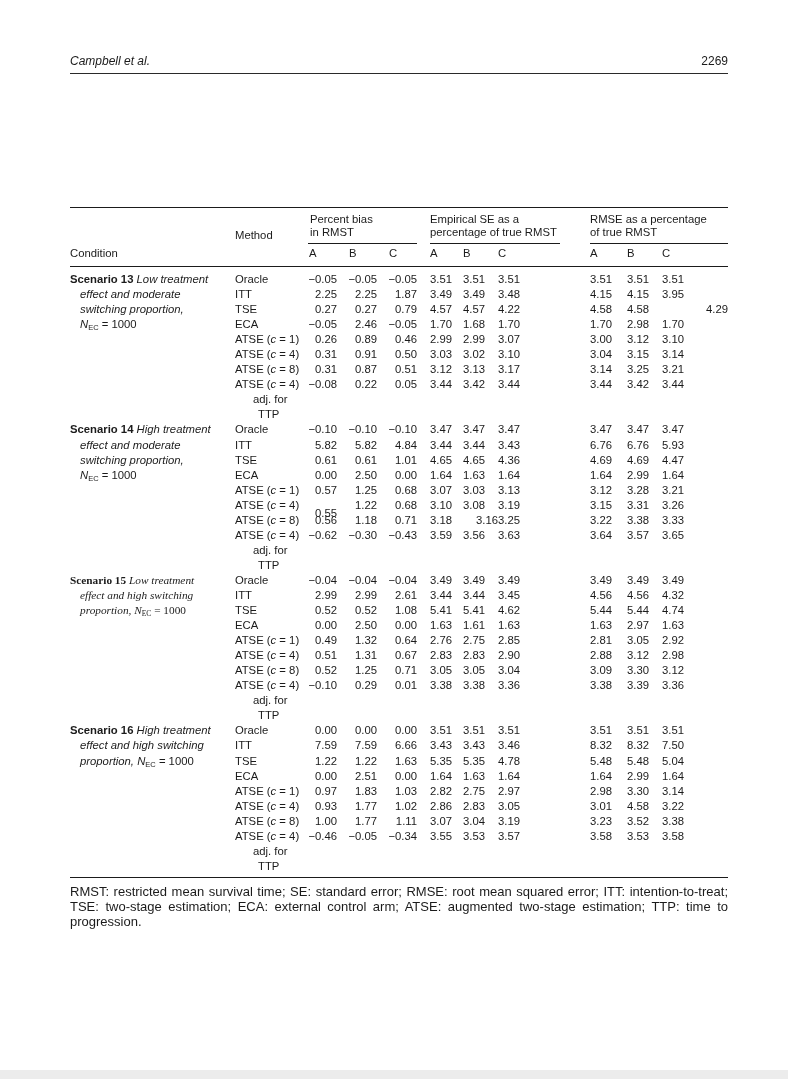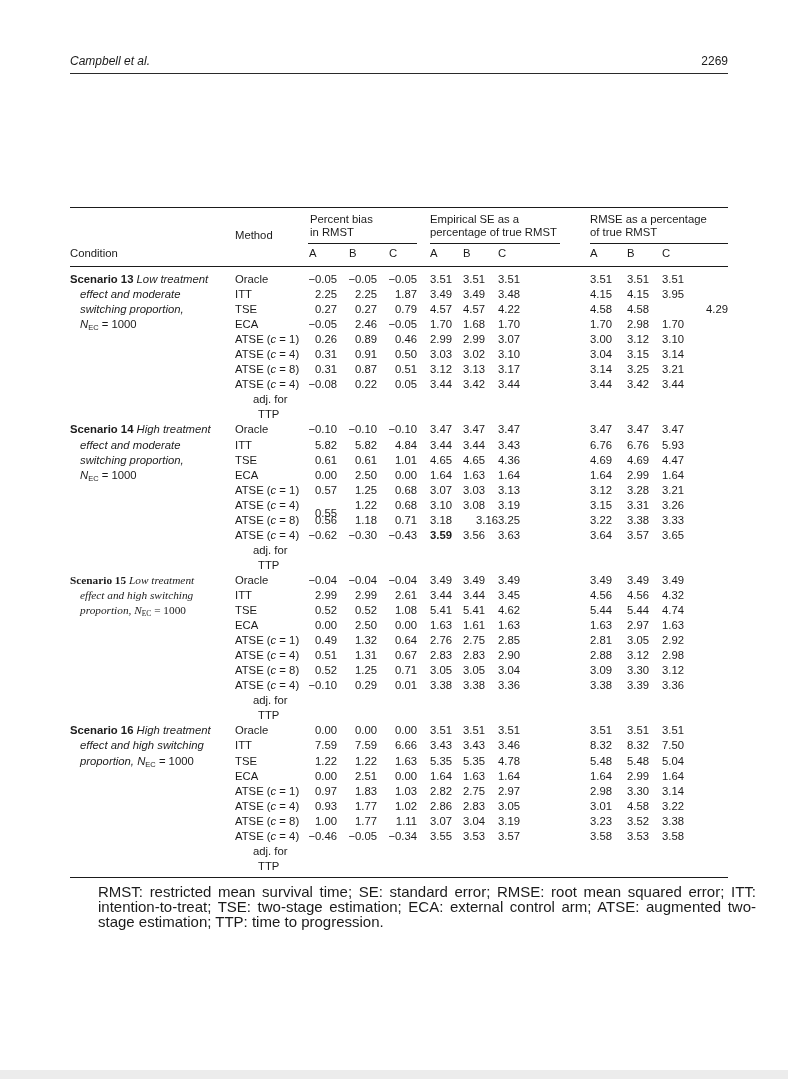--- a/index.html
+++ b/index.html
@@ -30,22 +30,22 @@
   .meth{grid-column:2;}
   .c-pb{text-align:right;}
   .c-sea{padding-left:13px;}
   .adj1{padding-left:18px;} .adj2{padding-left:23px;}
   .cond{grid-column:1;}
   .cond-line{line-height:15.05px;white-space:nowrap;}
   .cond-line.cont{margin-left:10px;}
   .sg-b{font-weight:bold;}
   .sg-i,.sg-m{font-style:italic;}
   sub.sg-sub{font-size:7.5px;font-style:normal;vertical-align:-2px;line-height:0;}
-  .footnote{position:absolute;left:70px;top:884px;width:658px;font-size:15px;
-        line-height:15px;text-align:justify;margin-left:28px;}
+  .footnote{position:absolute;left:70px;top:884px;width:658px;font-size:13px;
+        line-height:15px;text-align:justify;}
   .bottom-strip{position:absolute;left:0;bottom:0;width:100%;height:9px;background:#ececec;}
 </style>
 </head>
 <body>
 
 <div class="page">
   <div class="running-head">
     <span class="rh-left">Campbell et al.</span>
     <span class="rh-right">2269</span>
   </div>
@@ -242,21 +242,21 @@
         <div class="cell c-sea" style="grid-area: 17 / 6;">3.18</div>
         <div class="cell " style="grid-area: 17 / 7; text-align: right;">3.16</div>
         <div class="cell " style="grid-area: 17 / 8;">3.25</div>
         <div class="cell " style="grid-area: 17 / 9;">3.22</div>
         <div class="cell " style="grid-area: 17 / 10;">3.38</div>
         <div class="cell " style="grid-area: 17 / 11;">3.33</div>
         <div class="meth cell" style="grid-row: 18;"><span class="sg-t">ATSE (</span><span class="sg-m">c</span><span class="sg-t"> = 4)</span></div>
         <div class="cell c-pb" style="grid-area: 18 / 3;">−0.62</div>
         <div class="cell c-pb" style="grid-area: 18 / 4;">−0.30</div>
         <div class="cell c-pb" style="grid-area: 18 / 5; margin-left: 8px;">−0.43</div>
-        <div class="cell c-sea" style="grid-area: 18 / 6; font-weight: bold;">3.59</div>
+        <div class="cell c-sea" style="grid-area: 18 / 6;">3.59</div>
         <div class="cell " style="grid-area: 18 / 7;">3.56</div>
         <div class="cell " style="grid-area: 18 / 8;">3.63</div>
         <div class="cell " style="grid-area: 18 / 9;">3.64</div>
         <div class="cell " style="grid-area: 18 / 10;">3.57</div>
         <div class="cell " style="grid-area: 18 / 11;">3.65</div>
         <div class="meth cell adj1" style="grid-row: 19;">adj. for</div>
         <div class="meth cell adj2" style="grid-row: 20;">TTP</div>
         <div class="cond cell" style="grid-row: 21 / span 10; font-family: Liberation Serif, serif;">
           <div class="cond-line"><span class="sg-b">Scenario 15</span><span class="sg-i"> Low treatment</span></div>
           <div class="cond-line cont"><span class="sg-i">effect and high switching</span></div>

